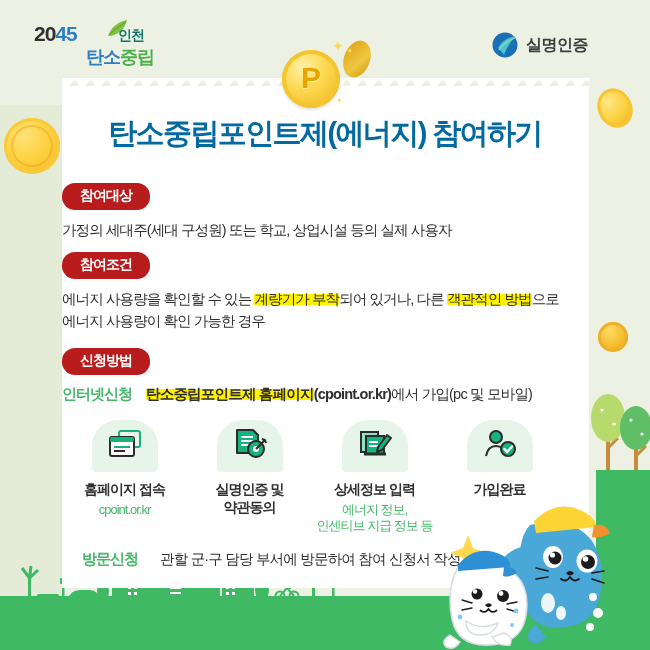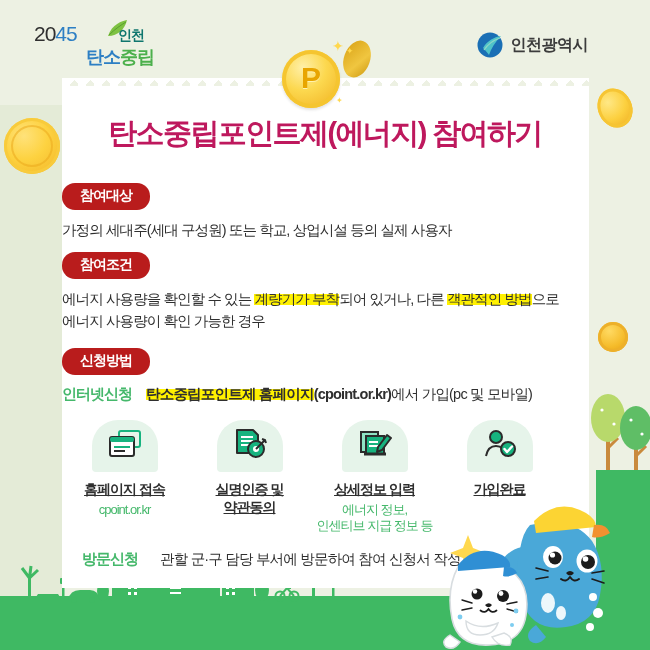--- a/index.html
+++ b/index.html
@@ -33,21 +33,21 @@
   }
   .zigzag {
     position:absolute; left:62px; top:78px; width:527px; height:12px;
     background:
       linear-gradient(135deg,#ffffff 50%, transparent 50%) 0 0 / 16px 12px repeat-x,
       linear-gradient(225deg,#ffffff 50%, transparent 50%) 8px 0 / 16px 12px repeat-x;
   }
 
   
   .logo-2045 { position:absolute; left:34px; top:20px; width:140px; height:48px; }
-  .logo-2045 .l1 { position:absolute; left:0; top:2px; font-size:21px; font-weight:normal; letter-spacing:-1px; }
+  .logo-2045 .l1 { position:absolute; left:0; top:2px; font-size:21px; font-weight:bold; letter-spacing:-1px; }
   .logo-2045 .num-dark { color:#2f2f2f; }
   .logo-2045 .num-blue { color:#2d7fc4; }
   .logo-2045 .incheon { position:absolute; left:84px; top:7px; font-size:14px; font-weight:bold; color:#0f766e; letter-spacing:-1px; }
   .logo-2045 .l2 { position:absolute; left:52px; top:25px; font-size:18px; font-weight:bold; letter-spacing:-1px; }
   .logo-2045 .t-blue { color:#2d7fc4;text-align:center; }
   .logo-2045 .t-green { color:#4cb04c; }
   .leaf { position:absolute; left:72px; top:0px; }
 
   .city-logo { position:absolute; right:62px; top:32px; display:flex; align-items:center; gap:8px; }
   .city-logo .mark { width:26px; height:26px; }
@@ -86,21 +86,21 @@
     background:radial-gradient(circle at 36% 30%, #fff0a8 0%, #fcd84f 42%, #f0ae1c 100%);
     box-shadow: inset 0 0 0 4px #f5c530, 0 2px 3px rgba(0,0,0,.12);
     display:flex; align-items:center; justify-content:center;
   }
   .pcoin span { font-size:30px; font-weight:bold; color:#e8a500; line-height:1; margin-top:-2px; text-shadow:0 1px 0 #fff3b0; }
   .spark { position:absolute; color:#ffd84d; font-size:12px; }
 
   
   .title {
     position:absolute; left:0; right:0; top:114px; text-align:center;
-    font-size:29px; font-weight:bold; color:#be185d; letter-spacing:-1.6px;
+    font-size:29px; font-weight:bold; color:#0369a1; letter-spacing:-1.6px;
   }
 
   
   .badge {
     display:inline-block; background:#b91c1c; color:#fff;
     font-size:14px; font-weight:bold; letter-spacing:-1px;
     padding:4px 18px 5px; border-radius:13px;
   }
   .sec { position:absolute; left:62px; }
   .body-txt { font-size:14.5px; color:#2f2f2f; letter-spacing:-0.9px; line-height:1.55; }
@@ -117,21 +117,21 @@
   .apply-text { font-size:14.5px; color:#2f2f2f; letter-spacing:-0.8px; }
   .apply-text b { font-weight:bold; }
 
   
   .steps { position:absolute; left:62px; top:420px; width:500px; display:flex; }
   .step { width:125px; text-align:center; }
   .step .tile {
     width:66px; height:52px; margin:0 auto; background:#e6f4ea;
     border-radius:26px 26px 4px 4px; display:flex; align-items:center; justify-content:center;
   }
-  .step .lab { margin-top:9px; font-size:14px; font-weight:bold; color:#2f2f2f; letter-spacing:-1px; line-height:1.25;text-decoration:underline; }
+  .step .lab { margin-top:9px; font-size:14px; font-weight:bold; color:#2f2f2f; letter-spacing:-1px; line-height:1.25; }
   .step .sub { margin-top:3px; font-size:13px; font-weight:normal; color:#45b86b; letter-spacing:-1px; line-height:1.25; }
 
   
   .visit-row { position:absolute; left:62px; top:550px; display:flex; align-items:baseline; gap:22px; }
   .visit-label { font-size:15px; font-weight:bold; color:#45b86b; letter-spacing:-1px;padding-left:20px; }
   .visit-text { font-size:14.5px; color:#2f2f2f; letter-spacing:-0.8px; }
 
   
   .mascots { position:absolute; right:10px; bottom:0; width:210px; height:165px; }
 </style>
@@ -264,21 +264,21 @@
   </div>
 
   <div class="city-logo">
     <span class="mark">
       <svg width="26" height="26" viewBox="0 0 26 26">
         <circle cx="13" cy="13" r="12.5" fill="#1a6fb5"></circle>
         <path d="M6 16 C10 9 17 5 24 4 C18 10 14 17 12 23 C10 20 8 18 6 16 Z" fill="#4fc3c9"></path>
         <path d="M7 18 C11 12 17 8 23 6" stroke="#8fd8c5" stroke-width="1.2" fill="none"></path>
       </svg>
     </span>
-    <span class="name">인천광역시</span>
+    <span class="name">실명인증</span>
   </div>
 
   <div class="title">탄소중립포인트제(에너지) 참여하기</div>
 
   <div class="sec" id="sec1">
     <span class="badge">참여대상</span>
     <div class="body-txt">
       <div>가정의 세대주(세대 구성원) 또는 학교, 상업시설 등의 실제 사용자</div>
     </div>
   </div>

